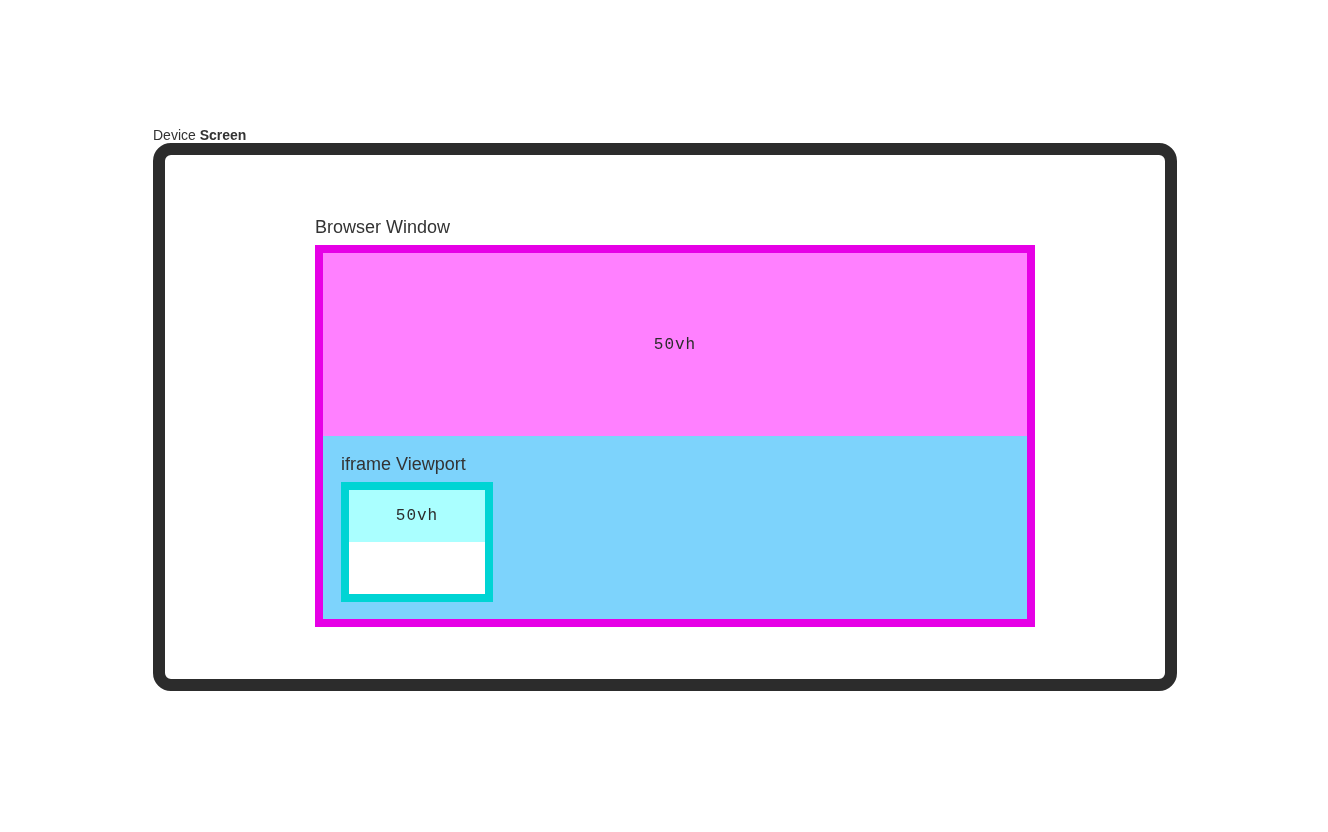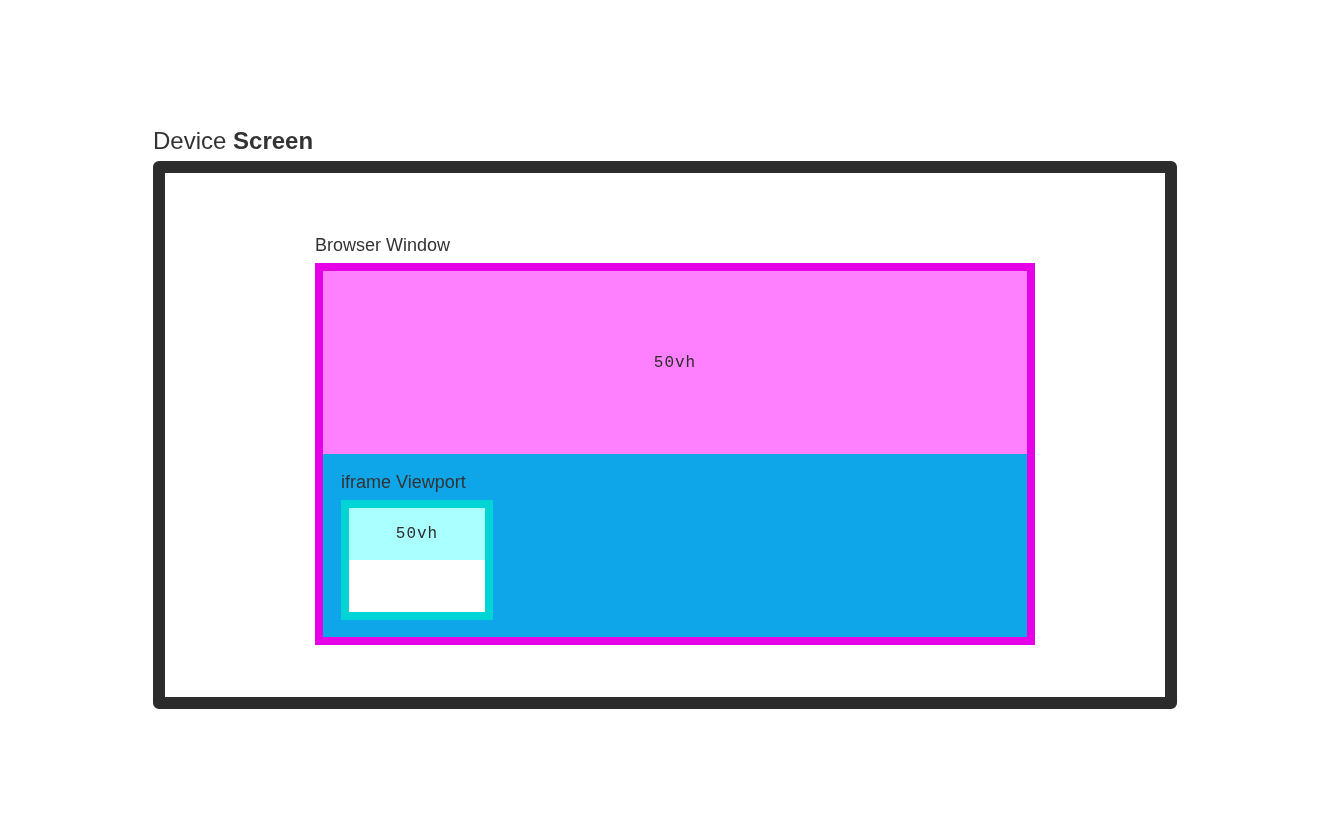--- a/index.html
+++ b/index.html
@@ -14,32 +14,31 @@
       height: 832px;
       position: relative;
       color: #2c2c2c;
     }
     .container {
       position: absolute;
       left: 153px;
       top: 127px;
     }
     .label-row {
-      font-size: 24px;
-      margin-bottom: 6px;
+      font-size: 14px;
       color: #333333;
     }
     .label-row .bold {
       font-weight: 700;
     }
     .screen-box {
       width: 1024px;
       height: 548px;
       border: 12px solid #2c2c2c;
-      border-radius: 6px;
+      border-radius: 18px;
       background: #ffffff;
       position: relative;
     }
     .browser-label {
       position: absolute;
       left: 150px;
       top: 62px;
       font-size: 18px;
       color: #333333;
     }
@@ -62,21 +61,21 @@
     }
     .vh-text {
       font-family: Liberation Mono, monospace;
       font-size: 16px;
       color: #2c2c2c;
       letter-spacing: 1px;
     }
     .browser-bottom-half {
       width: 100%;
       height: 50%;
-      background: #0ea5e9;
+      background: #7dd3fc;
       position: relative;
     }
     .iframe-label {
       position: absolute;
       left: 18px;
       top: 18px;
       font-size: 18px;
       color: #333333;
     }
     .iframe-box {

